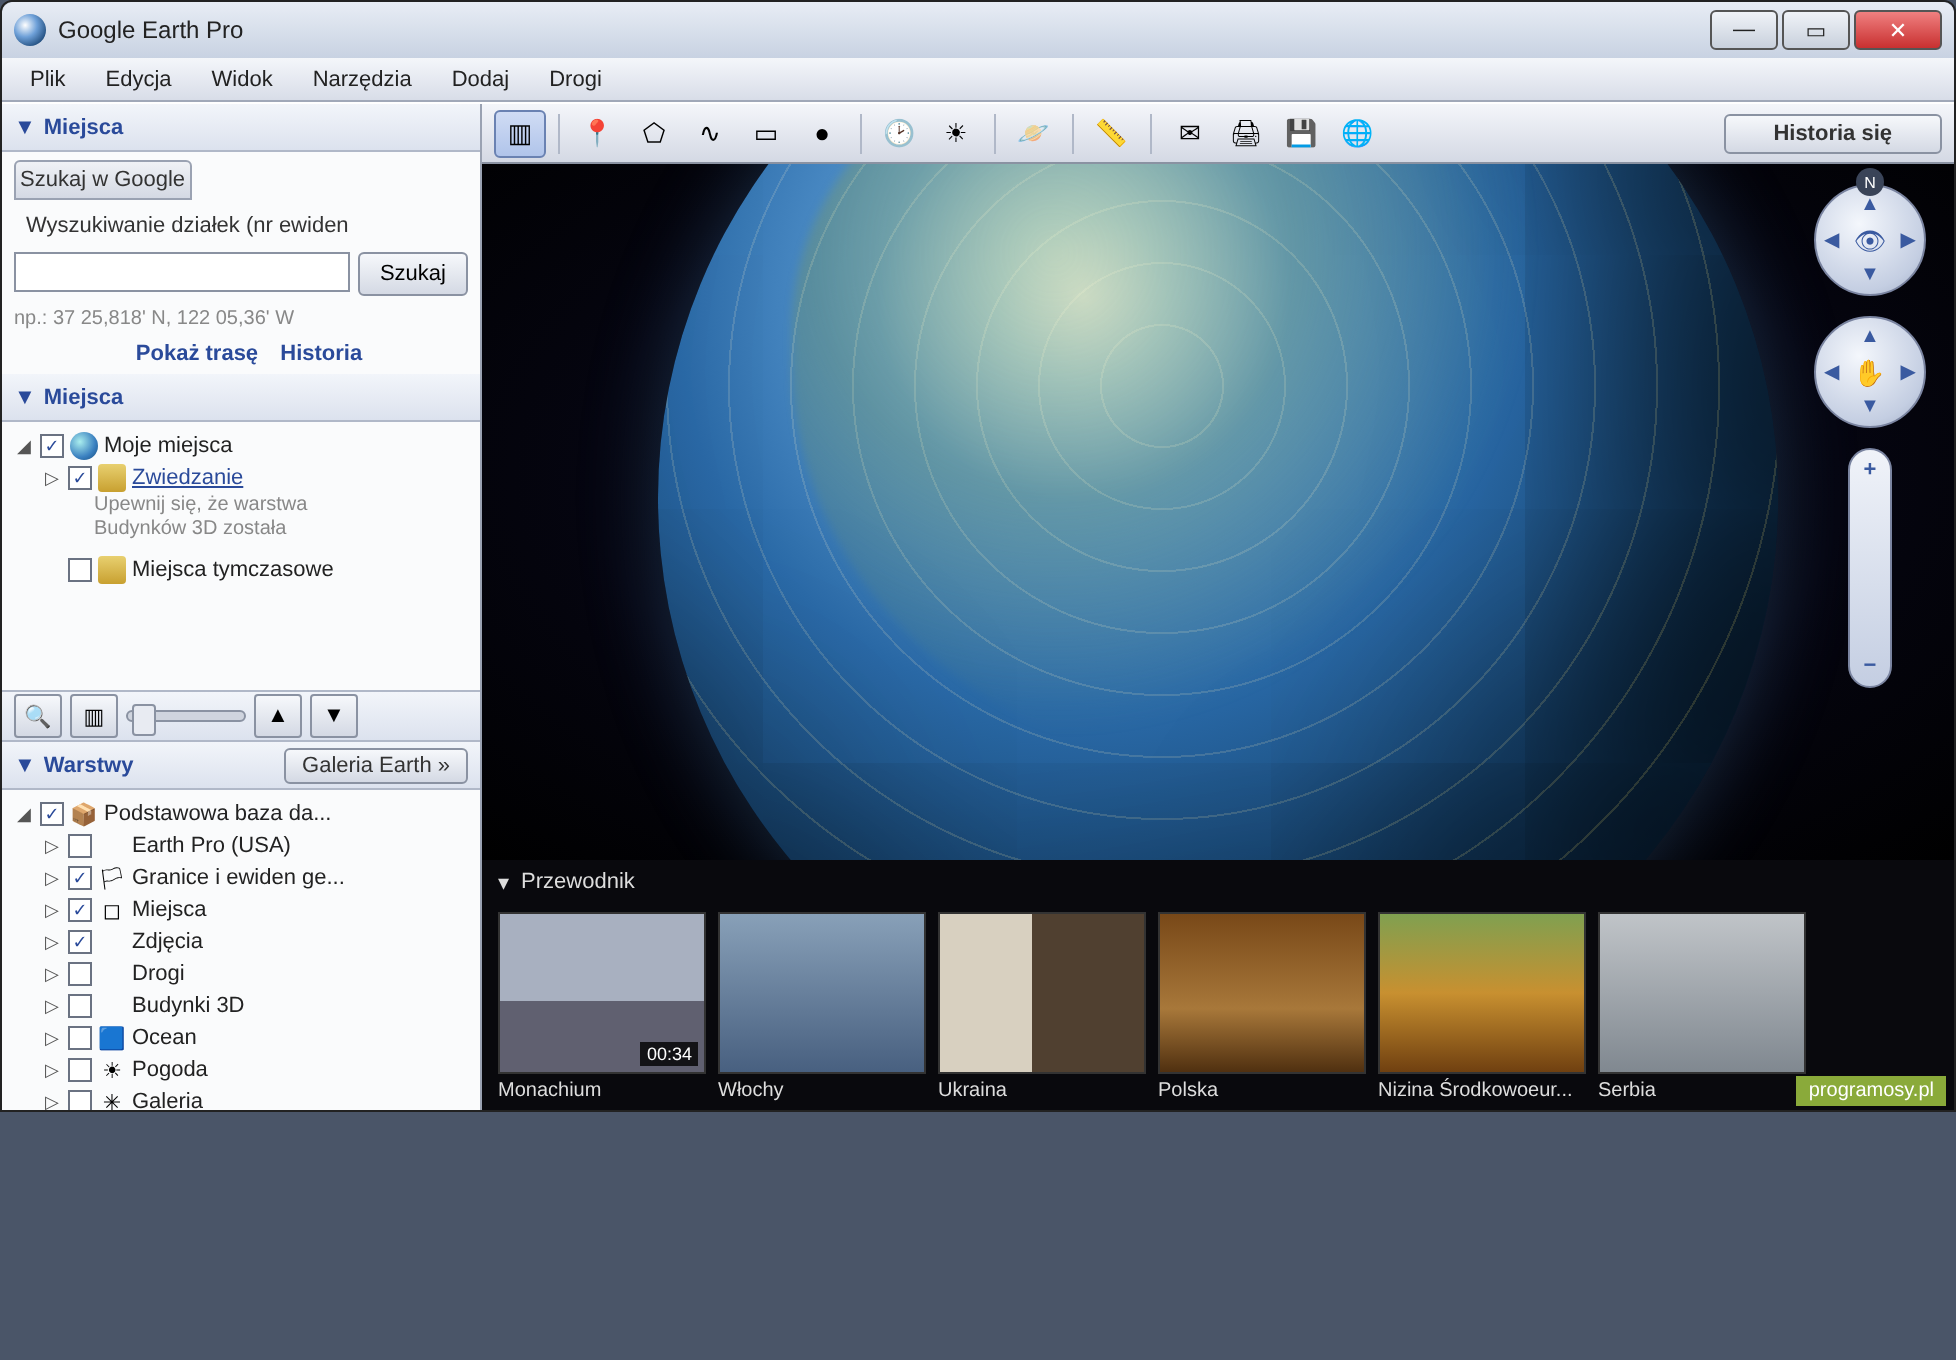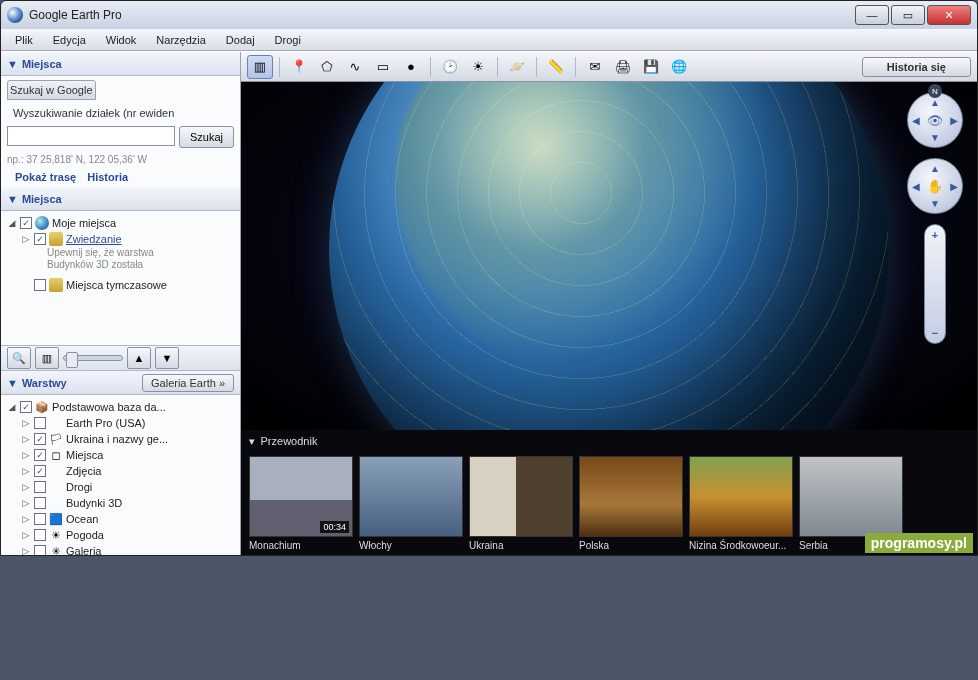--- a/index.html
+++ b/index.html
@@ -28,21 +28,21 @@
 .panel-body { padding: 4px 6px; overflow: hidden; }
 
 
 .search-tabs { display: flex; margin-bottom: 4px; }
 .search-tab { padding: 3px 2px; background: linear-gradient(to bottom,#f0f2f6,#d4d9e4); border: 1px solid #9aa2b2; border-radius: 3px 3px 0 0; color: #333; cursor: pointer; }
 .search-tab2 { padding: 3px 6px; color: #333; white-space: nowrap; overflow: hidden; }
 .search-row { display: flex; gap: 4px; margin-top: 4px; }
 .search-input { flex: 1; height: 20px; border: 1px solid #8a92a2; background: #fff; padding: 0 4px; }
 .search-btn { height: 22px; padding: 0 10px; border: 1px solid #8a92a2; background: linear-gradient(to bottom,#f6f8fb,#d4d9e4); border-radius: 3px; cursor: pointer; }
 .hint { color: #888; margin-top: 6px; font-size: 10px; }
-.links-row { text-align: left; margin-top: 6px; color: #2a4a9a; }
+.links-row { text-align: center; margin-top: 6px; color: #2a4a9a; }
 .links-row span { cursor: pointer; margin-left: 8px; font-weight: bold; }
 
 
 .tree { font-size: 11px; }
 .tree-row { display: flex; align-items: center; gap: 3px; padding: 1px 0; }
 .expander { width: 10px; text-align: center; color: #555; cursor: pointer; font-size: 9px; }
 .chk { width: 12px; height: 12px; border: 1px solid #6a7282; background: #fff; display: inline-flex; align-items: center; justify-content: center; font-size: 9px; color: #2a4a9a; cursor: pointer; }
 .chk.on::after { content: "✓"; }
 .ficon { width: 14px; height: 14px; display: inline-flex; align-items: center; justify-content: center; }
 .folder { background: linear-gradient(#e8d070,#c8a030); border-radius: 2px; }
@@ -86,21 +86,21 @@
 
 
 .guide { height: 125px; flex-shrink: 0; background: rgba(10,10,14,0.92); color: #e8e8e8; display: flex; flex-direction: column; }
 .guide-header { height: 22px; display: flex; align-items: center; padding: 0 8px; gap: 6px; color: #ddd; cursor: pointer; }
 .guide-header .tri { color: #ddd; }
 .guide-thumbs { flex: 1; display: flex; gap: 6px; padding: 4px 8px 0; overflow: hidden; }
 .thumb { width: 104px; display: flex; flex-direction: column; cursor: pointer; position: relative; justify-content: flex-end; }
 .thumb .img { flex: 1; border: 1px solid #333; }
 .thumb .dur { position: absolute; right: 4px; bottom: 22px; background: rgba(0,0,0,0.8); color: #fff; font-size: 9px; padding: 1px 3px; }
 .thumb .cap { height: 18px; color: #ddd; font-size: 10px; overflow: hidden; white-space: nowrap; padding-top: 3px; }
-.watermark { position: absolute; right: 4px; bottom: 2px; background: #8aaa3a; color: #fff; font-size: 14px; padding: 2px 6px; font-weight: bold; }
+.watermark { position: absolute; right: 4px; bottom: 2px; background: #8aaa3a; color: #fff; font-size: 10px; padding: 2px 6px; }
 
 
 .t1{background:linear-gradient(to bottom,#c07030 40%,#302018 40%)} 
 .t2{background:linear-gradient(to bottom,#a8b0c0 55%,#606070 55%)} 
 .t3{background:linear-gradient(to bottom,#88a0b8,#486080)} 
 .t4{background:linear-gradient(to right,#d8d0c0 45%,#504030 45%)} 
 .t5{background:linear-gradient(to bottom,#784818,#a8783a 60%,#503010)} 
 .t6{background:linear-gradient(to bottom,#80a050,#c89030 50%,#704010)} 
 .t7{background:linear-gradient(to bottom,#c0c4c8,#808890)}
 
@@ -205,21 +205,21 @@
           <div class="tree-row" style="padding-left: 14px;">
             <span class="expander">▷</span>
             <span class="chk"></span>
             <span class="licon"></span>
             <span class="tree-label">Earth Pro (USA)</span>
           </div>
           <div class="tree-row" style="padding-left: 14px;">
             <span class="expander">▷</span>
             <span class="chk on"></span>
             <span class="licon">🏳</span>
-            <span class="tree-label">Ukraina i nazwy ge...</span>
+            <span class="tree-label">Granice i ewiden ge...</span>
           </div>
           <div class="tree-row" style="padding-left: 14px;">
             <span class="expander">▷</span>
             <span class="chk on"></span>
             <span class="licon">◻</span>
             <span class="tree-label">Miejsca</span>
           </div>
           <div class="tree-row" style="padding-left: 14px;">
             <span class="expander">▷</span>
             <span class="chk on"></span>

